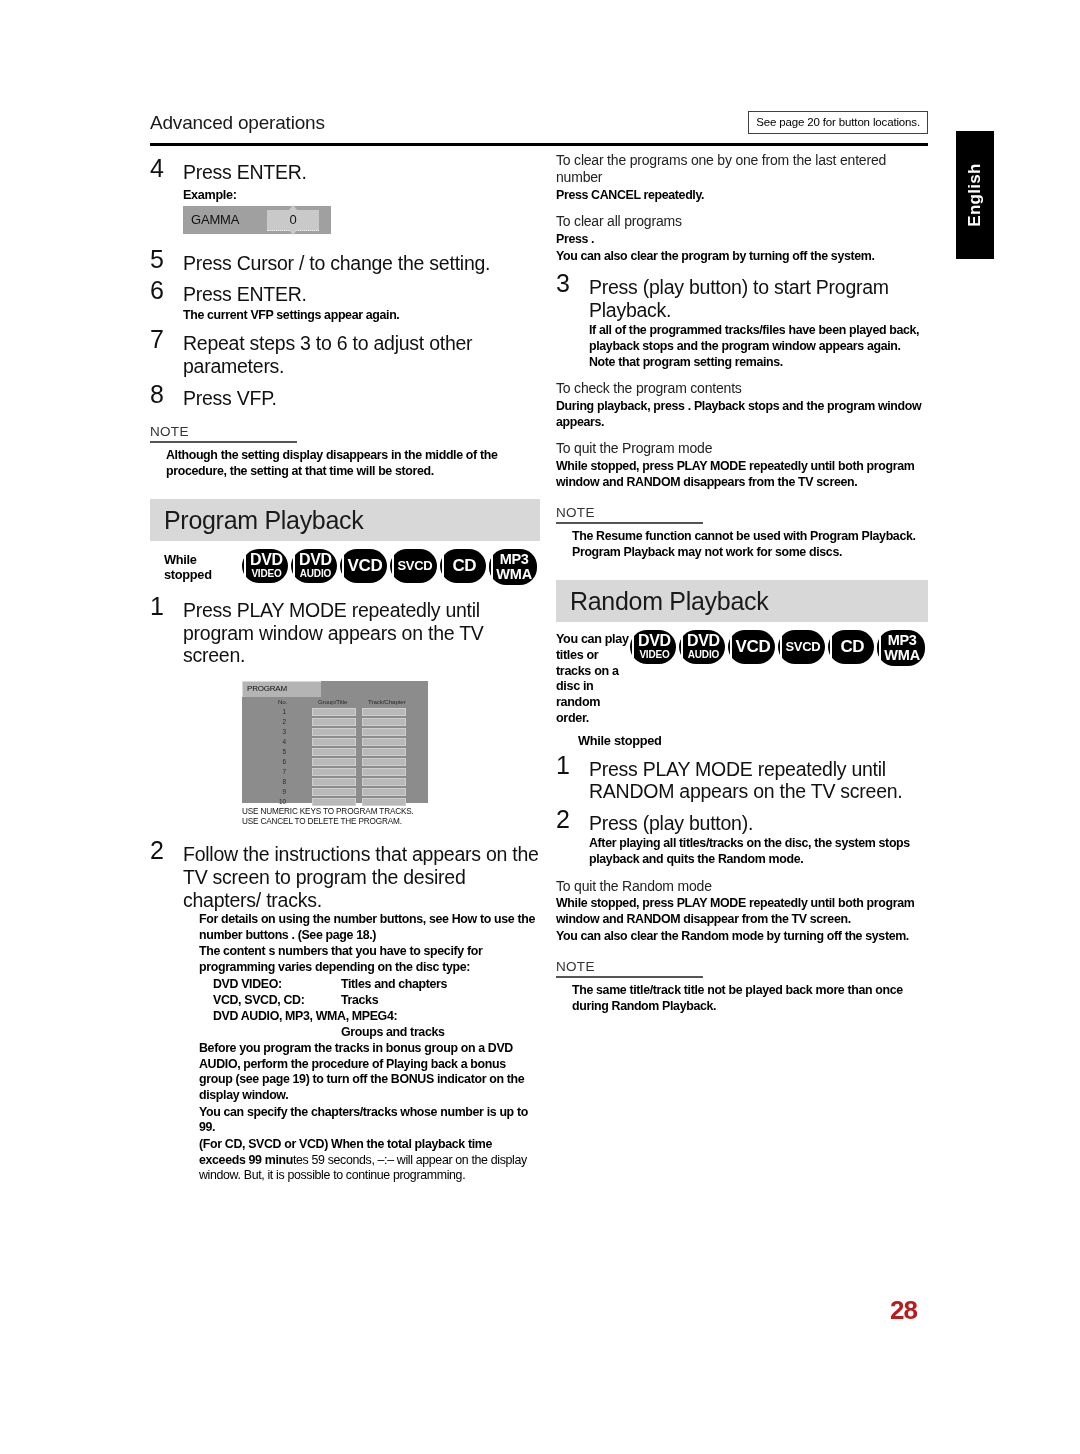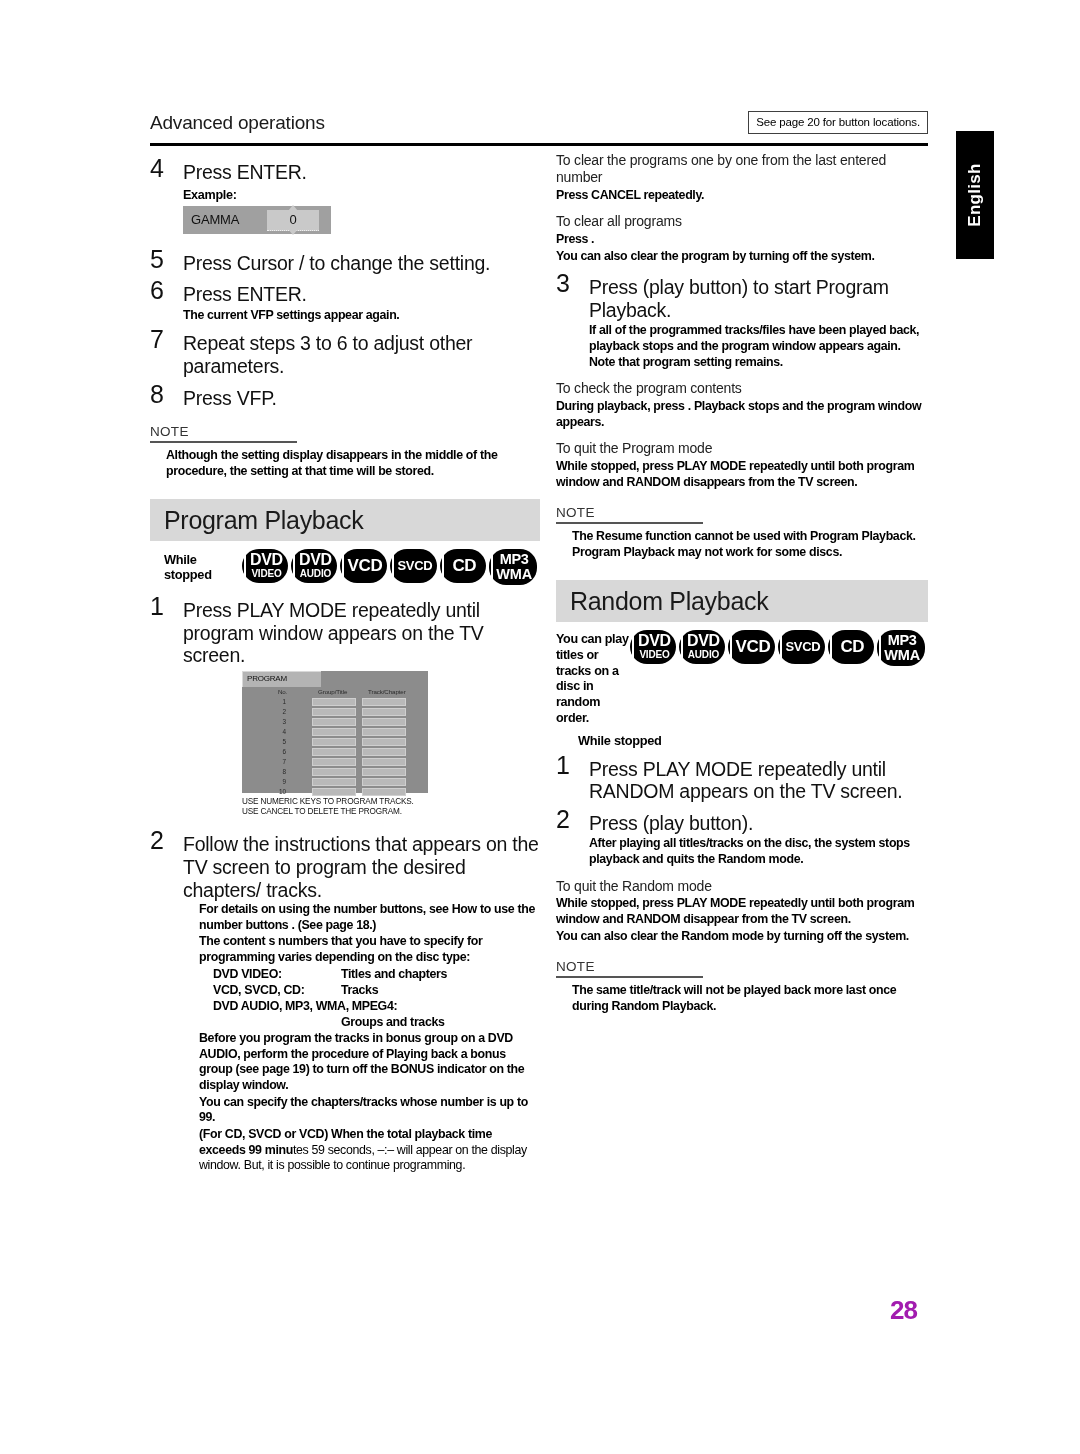--- a/index.html
+++ b/index.html
@@ -299,21 +299,21 @@
     width: 118px;
     font-size: 12.6px;
     font-weight: bold;
     line-height: 1.25;
     letter-spacing: -0.35px;
     padding-top: 2px;
   }
 
   
   .program-fig {
-    margin: 4px 0 0 92px;
+    margin: 14px 0 0 92px;
     width: 186px;
   }
   .pw {
     position: relative;
     width: 186px;
     height: 122px;
     background: #8c8c8c;
   }
   .pw-tab {
     position: absolute;
@@ -399,21 +399,21 @@
   .disc-list .indent-val { display: block; margin-left: 128px; }
 
   
   .page-num {
     position: absolute;
     left: 890px;
     top: 1295px;
     font-size: 26px;
     font-weight: bold;
     letter-spacing: -1px;
-    color: #a21caf;
+    color: #b91c1c;
   }
 </style>
 </head>
 <body>
 
 <div class="page">
 
   <div class="header">
     <div class="header-title">Advanced operations</div>
     <div class="header-ref">See page 20 for button locations.</div>
@@ -660,20 +660,20 @@
       <div class="bold-note">After playing all titles/tracks on the disc, the system stops playback and quits the Random mode.</div>
     </div>
 
     <div class="plain-sub">To quit the Random mode</div>
     <div class="bold-note">While stopped, press PLAY MODE repeatedly until both program window and   RANDOM   disappear from the TV screen.</div>
     <div class="bold-note tight">You can also clear the Random mode by turning off the system.</div>
 
     <div class="note-block">
       <div class="note-label">NOTE</div>
       <div class="note-rule"></div>
-      <div class="note-body">The same title/track will not be played back more last once during Random Playback.</div>
+      <div class="note-body">The same title/track title not be played back more than once during Random Playback.</div>
     </div>
 
   </div>
 
   <div class="page-num">28</div>
 
 </div>
 
 </body></html>

